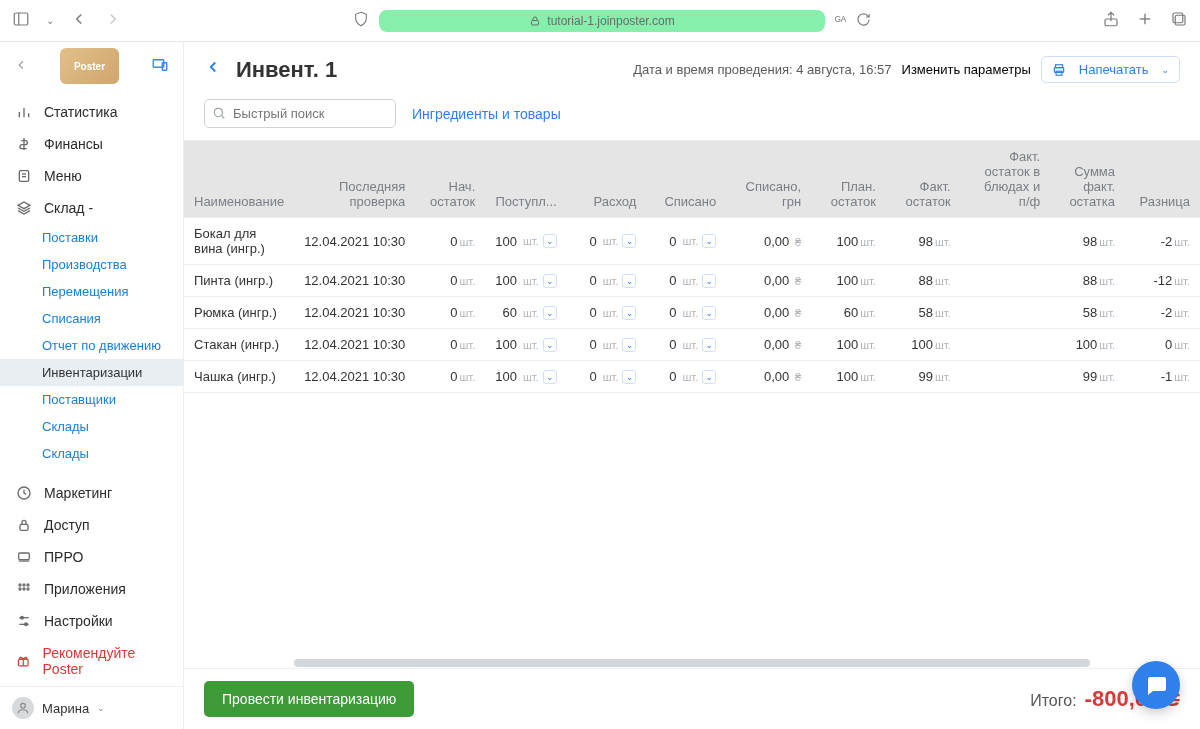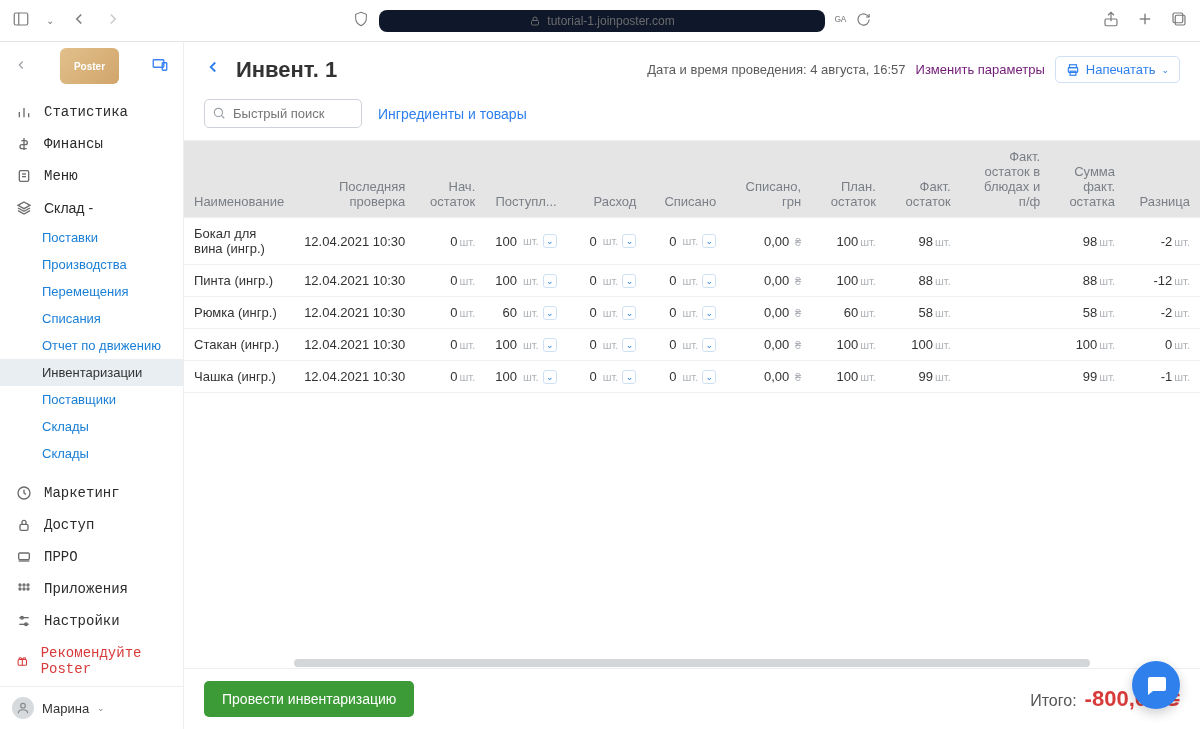--- a/index.html
+++ b/index.html
@@ -2,51 +2,51 @@
 <html><head>
 <meta charset="utf-8">
 <style>
   * { box-sizing: border-box; margin: 0; padding: 0; }
   body { font-family: -apple-system, BlinkMacSystemFont, "Segoe UI", Helvetica, Arial, sans-serif; font-size: 13px; color: #333; background: #fff; width: 1200px; height: 729px; overflow: hidden; }
   
   .browser-bar { height: 42px; display: flex; align-items: center; padding: 0 12px; gap: 12px; border-bottom: 1px solid #e5e5e5; }
   .bb-left, .bb-right { display: flex; align-items: center; gap: 16px; color: #7a7a7a; }
   .bb-left svg, .bb-right svg { width: 18px; height: 18px; }
   .bb-center { flex: 1; display: flex; justify-content: center; align-items: center; gap: 10px; }
-  .url-pill { background: #0f172a; border-radius: 8px; padding: 4px 150px; display: flex; align-items: center; gap: 6px; color: #6b6b6b; font-size: 12px; }
+  .url-pill { background: #86efac; border-radius: 8px; padding: 4px 150px; display: flex; align-items: center; gap: 6px; color: #6b6b6b; font-size: 12px; }
   .url-pill svg { width: 12px; height: 12px; }
   .shield { color: #7a7a7a; }
   
   .app { display: flex; height: calc(729px - 42px); }
   .sidebar { width: 184px; border-right: 1px solid #eee; display: flex; flex-direction: column; }
   .sb-top { height: 48px; display: flex; align-items: center; padding: 0 14px; gap: 10px; justify-content: space-between; }
   .sb-back { color: #9aa0a6; }
   .logo { width: 59px; height: 36px; border-radius: 6px; background: linear-gradient(135deg,#e2c08b,#d0a56b); display: flex; align-items: center; justify-content: center; color: #fff; font-size: 10px; font-weight: 600; }
   .devices { color: #3b82f6; }
   .sb-nav { flex: 1; overflow-y: auto; padding-top: 6px; }
-  .nav-item { display: flex; align-items: center; gap: 12px; padding: 8px 16px; font-size: 14px; color: #2b2b2b; cursor: pointer; font-family: Liberation Mono, monospace; }
+  .nav-item { display: flex; align-items: center; gap: 12px; padding: 8px 16px; font-size: 14px; color: #2b2b2b; cursor: pointer; }
   .nav-item svg { width: 16px; height: 16px; color: #6b6b6b; }
   .nav-sub { padding: 6px 16px 6px 42px; font-size: 13px; color: #1a7fd6; cursor: pointer; }
   .nav-sub.active { background: #e9eef2; color: #333; font-weight: 500; border-radius: 0; }
   .nav-group-title { display:flex; align-items:center; gap:12px; padding:8px 16px; font-size:14px; color:#2b2b2b; cursor:pointer;}
   .sb-user { border-top: 1px solid #eee; padding: 10px 12px; display: flex; align-items: center; gap: 8px; }
   .avatar { width: 22px; height: 22px; border-radius: 50%; background: #d7dadd; display:flex; align-items:center; justify-content:center; color:#888; }
   
   .main { flex: 1; display: flex; flex-direction: column; position: relative; }
   .header { display: flex; align-items: center; padding: 14px 20px 10px; gap: 10px; }
   .header .back { color: #2f80ed; font-size: 18px; cursor:pointer; margin-right:4px; }
   .header h1 { font-size: 22px; font-weight: 600; }
   .header-right { margin-left: auto; display: flex; align-items: center; gap: 10px; font-size: 13px; }
   .header-meta { color: #5a5a5a; }
-  .link { color: #701a75; cursor: pointer; }
-  .print-btn { border: 1px solid #cfe0f5; background:#fff; color:#2f80ed; padding: 5px 10px; border-radius: 5px; display:flex; align-items:center; gap:6px; font-size:13px; cursor:pointer; }
+  .link { color: #000000; cursor: pointer; }
+  .print-btn { border: 1px solid #cfe0f5; background:#fff; color:#2f80ed; padding: 5px 10px; border-radius: 5px; display:flex; align-items:center; gap:13px; font-size:13px; cursor:pointer; }
   .print-btn svg { width:14px; height:14px; }
   .toolbar { display:flex; align-items:center; padding: 6px 20px 12px; gap: 16px; }
   .search { position: relative; }
-  .search input { width: 158px; padding: 6px 8px 6px 28px; border:1px solid #ccd2d8; border-radius:5px; font-size:13px; }
+  .search input { width: 192px; padding: 6px 8px 6px 28px; border:1px solid #ccd2d8; border-radius:5px; font-size:13px; }
   .search svg { position:absolute; left:8px; top:7px; width:14px; height:14px; color:#9aa0a6; }
   .toolbar .link-lg { color:#2f80ed; font-size:14px; cursor:pointer; }
   
   .table-wrap { flex:1; overflow:auto; border-top:1px solid #eee; position:relative; }
   table { border-collapse: collapse; width: 100%; font-size: 13px; }
   thead th { text-align:right; padding: 8px 10px; color:#7a7f87; font-weight:400; border-bottom:1px solid #eee; background:#e5e5e5; vertical-align: bottom; }
   thead th.left { text-align:left; }
   tbody td { padding: 8px 10px; border-bottom:1px solid #f0f0f0; text-align:right; white-space:nowrap; }
   tbody td.left { text-align:left; white-space:normal; }
   .unit { color:#b0b4ba; font-size:11px; margin-left:2px; }

